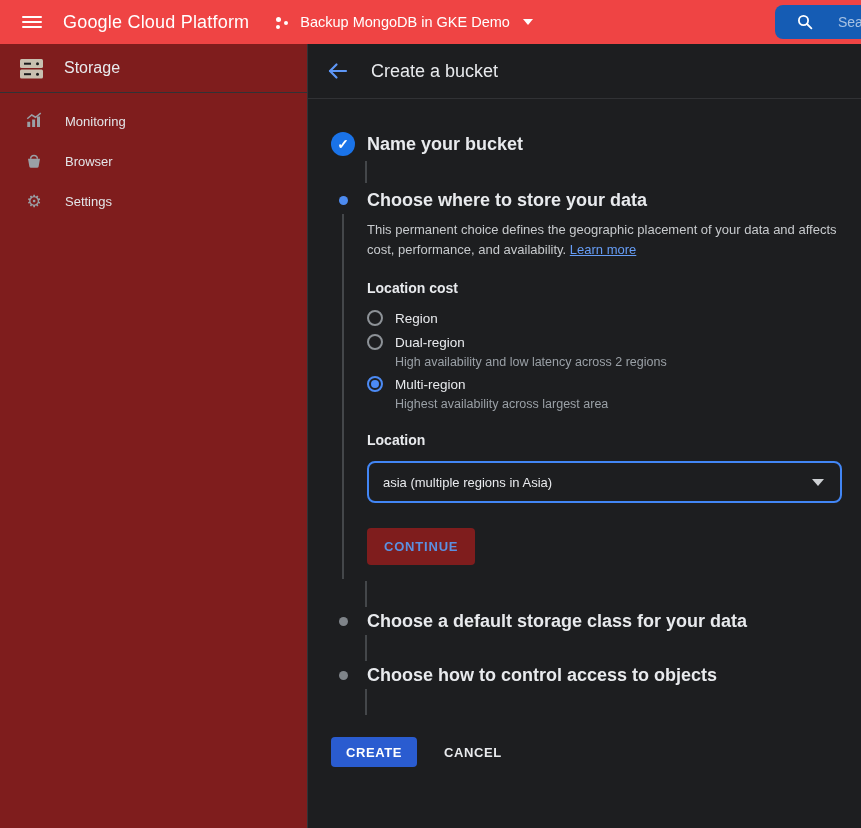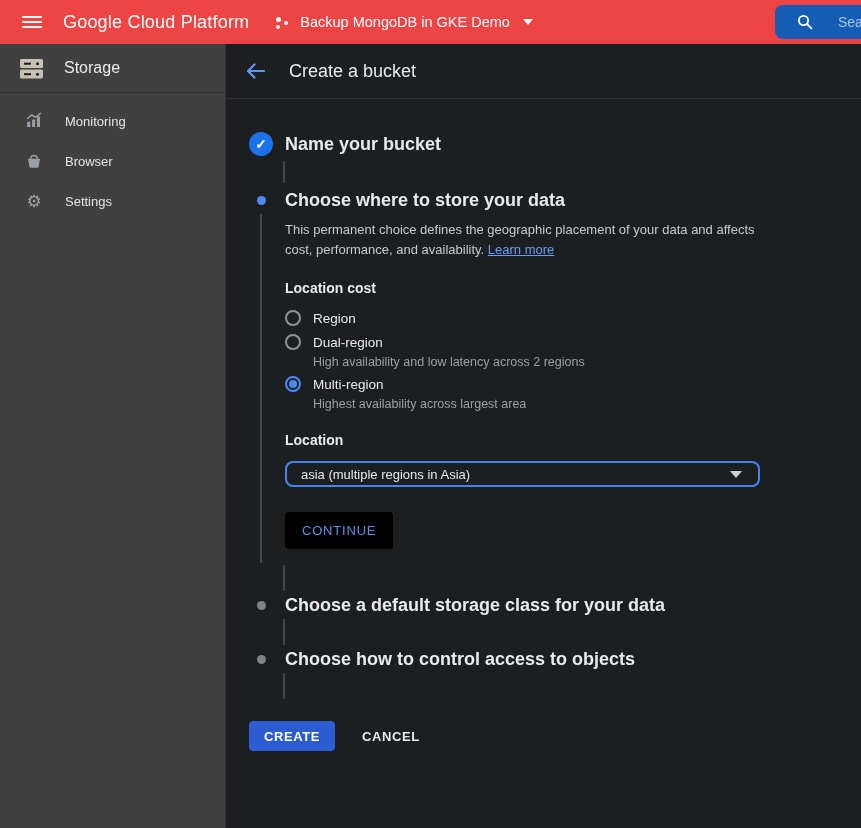--- a/index.html
+++ b/index.html
@@ -28,21 +28,21 @@
     border-left: 5px solid transparent; border-right: 5px solid transparent;
     border-top: 6px solid #fff; }
   .searchbox {
     position: absolute; left: 775px; top: 5px; height: 34px; width: 140px;
     background: #155cb4; border-radius: 8px; display: flex; align-items: center;
   }
   .search-glyph { margin-left: 22px; flex: none; }
   .search-ph { margin-left: 25px; font-size: 14px; color: rgba(255,255,255,.62); white-space: nowrap; }
   
   .shell { display: flex; height: 784px; }
-  .sidebar { width: 226px; flex: none; background: #404040; border-right: 1px solid #313235; }
+  .sidebar { width: 308px; flex: none; background: #7f1d1d; border-right: 1px solid #313235; }
   .sidebar-header { height: 49px; display: flex; align-items: center; padding-left: 19px; border-bottom: 1px solid #313235; }
   .sidebar-title { margin-left: 20px; font-size: 16px; color: #e8eaed; }
   .nav { padding-top: 8px; }
   .nav-item { height: 40px; display: flex; align-items: center; padding-left: 24px; cursor: pointer; }
   .nav-icon { width: 20px; display: flex; justify-content: center; color: #9aa0a6; }
   .nav-label { margin-left: 21px; font-size: 13px; color: #e3e5e8; }
   .gear-glyph { font-size: 17px; line-height: 17px; color: #9aa0a6; }
   
   .main { flex: 1; background: #1d1e20; }
   .main-header { height: 55px; display: flex; align-items: center; padding-left: 18px; border-bottom: 1px solid #313235; }
@@ -68,28 +68,28 @@
   .section-label { margin-top: 20px; font-size: 14px; font-weight: bold; color: #e8eaed; }
   .radio-group { margin-top: 12px; }
   .radio-item { margin-bottom: 4px; cursor: pointer; }
   .radio-row { display: flex; align-items: center; height: 20px; }
   .radio { width: 16px; height: 16px; border: 2px solid #8d9297; border-radius: 50%; flex: none;
     display: flex; align-items: center; justify-content: center; }
   .radio.checked { border-color: #4c8bf5; }
   .radio.checked::after { content: ""; width: 8px; height: 8px; border-radius: 50%; background: #4c8bf5; }
   .radio-label { margin-left: 12px; font-size: 13.5px; color: #e8eaed; text-align: center; }
   .radio-desc { margin-left: 28px; margin-top: 2px; font-size: 12.5px; color: #9aa0a6; line-height: 16px; }
-  .dropdown { margin-top: 13px; width: 475px; height: 26px; border: 2px solid #4286f5; border-radius: 8px;
+  .dropdown { margin-top: 13px; width: 475px; height: 42px; border: 2px solid #4286f5; border-radius: 8px;
     display: flex; align-items: center; justify-content: space-between; padding: 0 16px 0 14px;
     background: #1d1e20; cursor: pointer; }
   .dropdown-value { font-size: 13px; color: #e8eaed; }
   .dd-caret { width: 0; height: 0; border-left: 6px solid transparent; border-right: 6px solid transparent;
     border-top: 7px solid #cdd0d3; }
-  .continue-btn { margin-top: 25px; display: inline-block; padding: 11px 17px; background: #000000;
-    border: none; border-radius: 4px; color: #5c90e0; font-size: 13px; font-weight: normal;
+  .continue-btn { margin-top: 25px; display: inline-block; padding: 11px 17px; background: #7f1d1d;
+    border: none; border-radius: 4px; color: #5c90e0; font-size: 13px; font-weight: bold;
     letter-spacing: .8px; cursor: pointer; }
   .step2-body { padding-bottom: 14px; }
   
   .footer-row { margin-top: 22px; display: flex; align-items: center; }
   .create-btn { height: 30px; padding: 0 15px; background: #2a5cd0; border: none; border-radius: 4px;
     color: #fff; font-size: 13px; font-weight: bold; letter-spacing: .6px; cursor: pointer;
     font-family: "Liberation Sans", sans-serif; }
   .cancel-btn { margin-left: 27px; background: none; border: none; color: #e8eaed; font-size: 13px;
     font-weight: bold; letter-spacing: .6px; cursor: pointer; font-family: "Liberation Sans", sans-serif; }
 </style>

